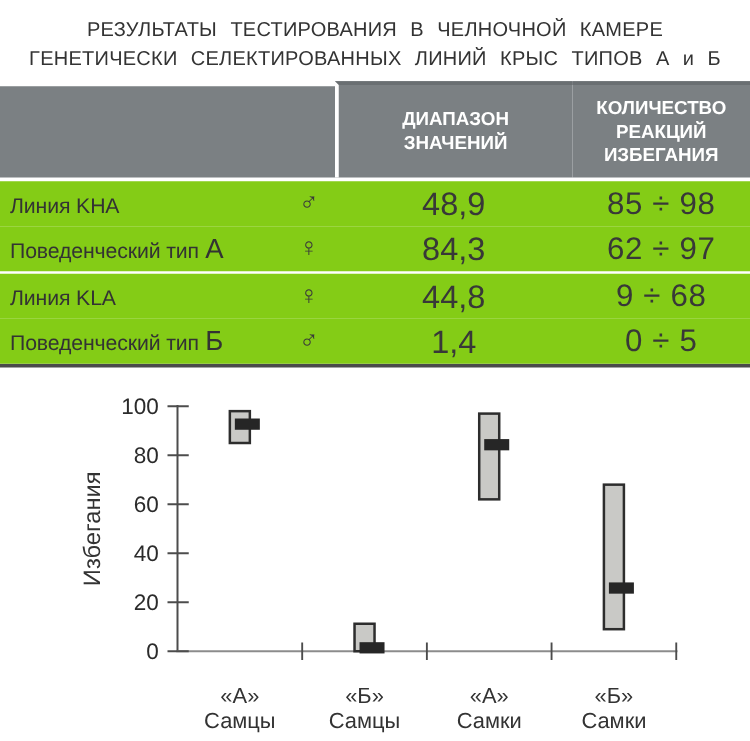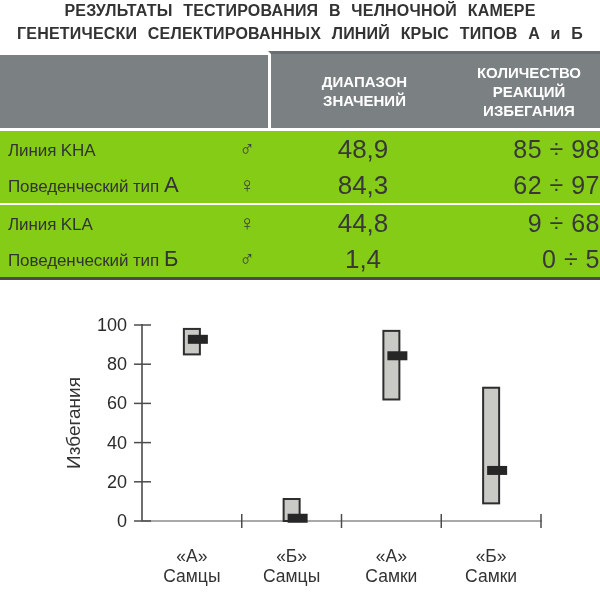--- a/index.html
+++ b/index.html
@@ -1,21 +1,21 @@
 <!DOCTYPE html>
 <html><head>
 <meta charset="utf-8">
 <style>
   html,body{margin:0;padding:0;background:#fff;}
   body{width:600px;height:593px;overflow:hidden;
        font-family:"Liberation Sans","DejaVu Sans",sans-serif;}
   .slide{position:relative;width:600px;height:593px;background:#fff;}
 
   
-  .title{padding-top:0;text-align:center;font-weight:bold;
+  .title{padding-top:14px;text-align:center;font-weight:normal;
          font-size:16px;line-height:22.5px;color:#333;
          letter-spacing:.2px;word-spacing:6px;white-space:nowrap;}
 
   
   .t-wrap{margin-top:6px;}
   .t-header{display:grid;grid-template-columns:268px 190px 142px;align-items:end;}
   .t-header .cell{background:#7b8083;color:#fff;font-weight:bold;font-size:15px;
                   line-height:19px;display:flex;align-items:center;justify-content:center;
                   text-align:center;height:73px;box-sizing:border-box;}
   .t-header .h1{height:73px;}
@@ -24,21 +24,21 @@
   .t-header .h3{border-left:3px solid #ffffff;padding:0 14px;}
 
   .t-body{margin-top:3px;border-bottom:3px solid #4a4a4a;}
   .row{height:36px;background:#84cc16;display:grid;
        grid-template-columns:226px 42px 190px 142px;align-items:center;color:#333;}
   .row.group2-start{margin-top:2px;}
   .row .label{padding-left:8px;font-size:17px;letter-spacing:-.1px;white-space:nowrap;}
   .row .label .big{font-size:22px;margin-left:5px;}
   .row .sym{font-size:21px;text-align:center;color:#3a3a3a;}
   .row .val{font-size:26px;text-align:center;color:#383838;}
-  .row .rng{font-size:25px;text-align:right;color:#383838;letter-spacing:.5px;}
+  .row .rng{font-size:25px;text-align:center;color:#383838;letter-spacing:.5px;}
 
   
   .chart{position:absolute;left:0;top:283px;width:600px;height:310px;}
   .chart svg{display:block;}
   .chart text{font-family:"Liberation Sans","DejaVu Sans",sans-serif;}
 </style>
 </head>
 <body>
 
 <div class="slide">

